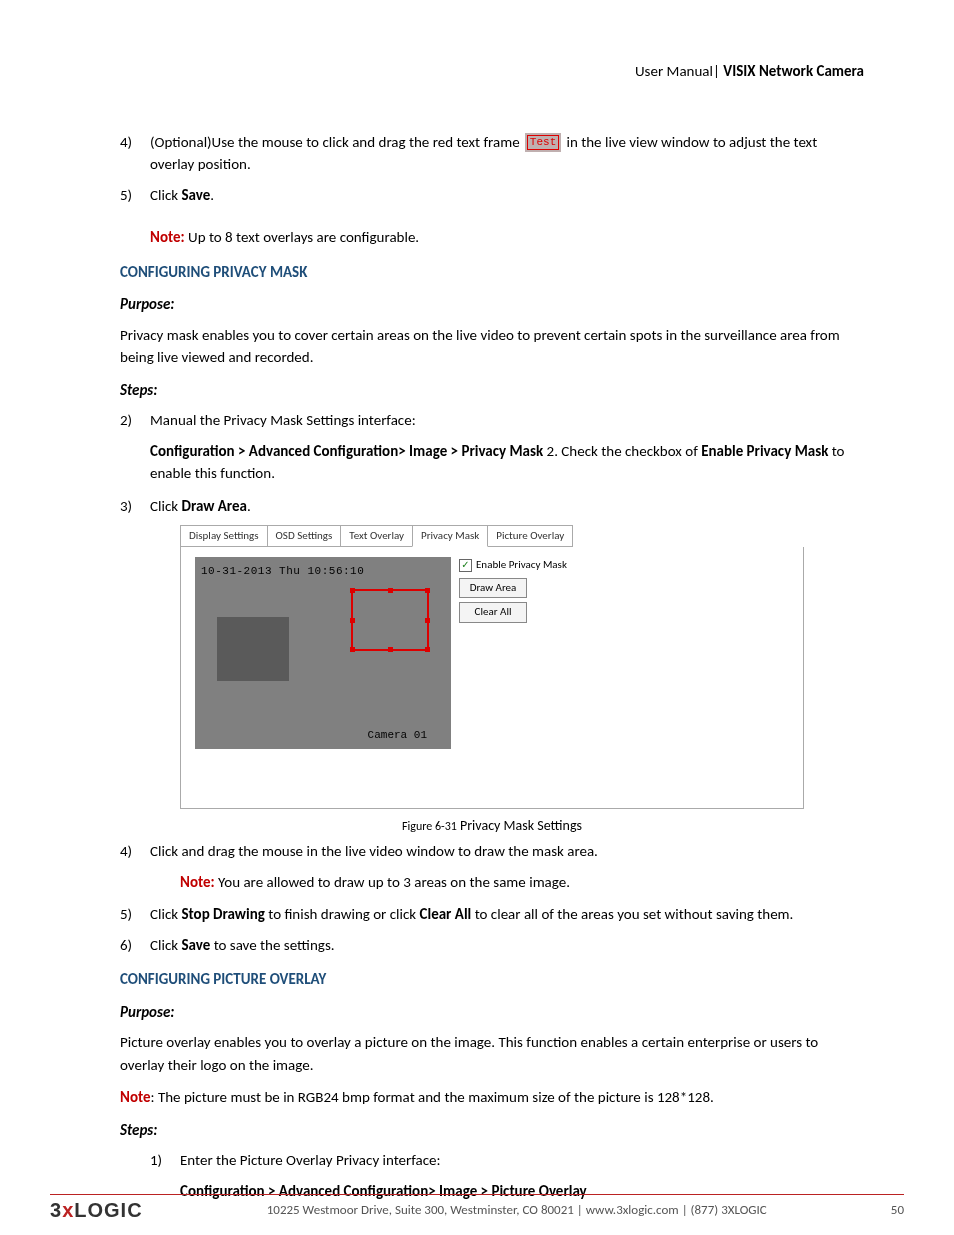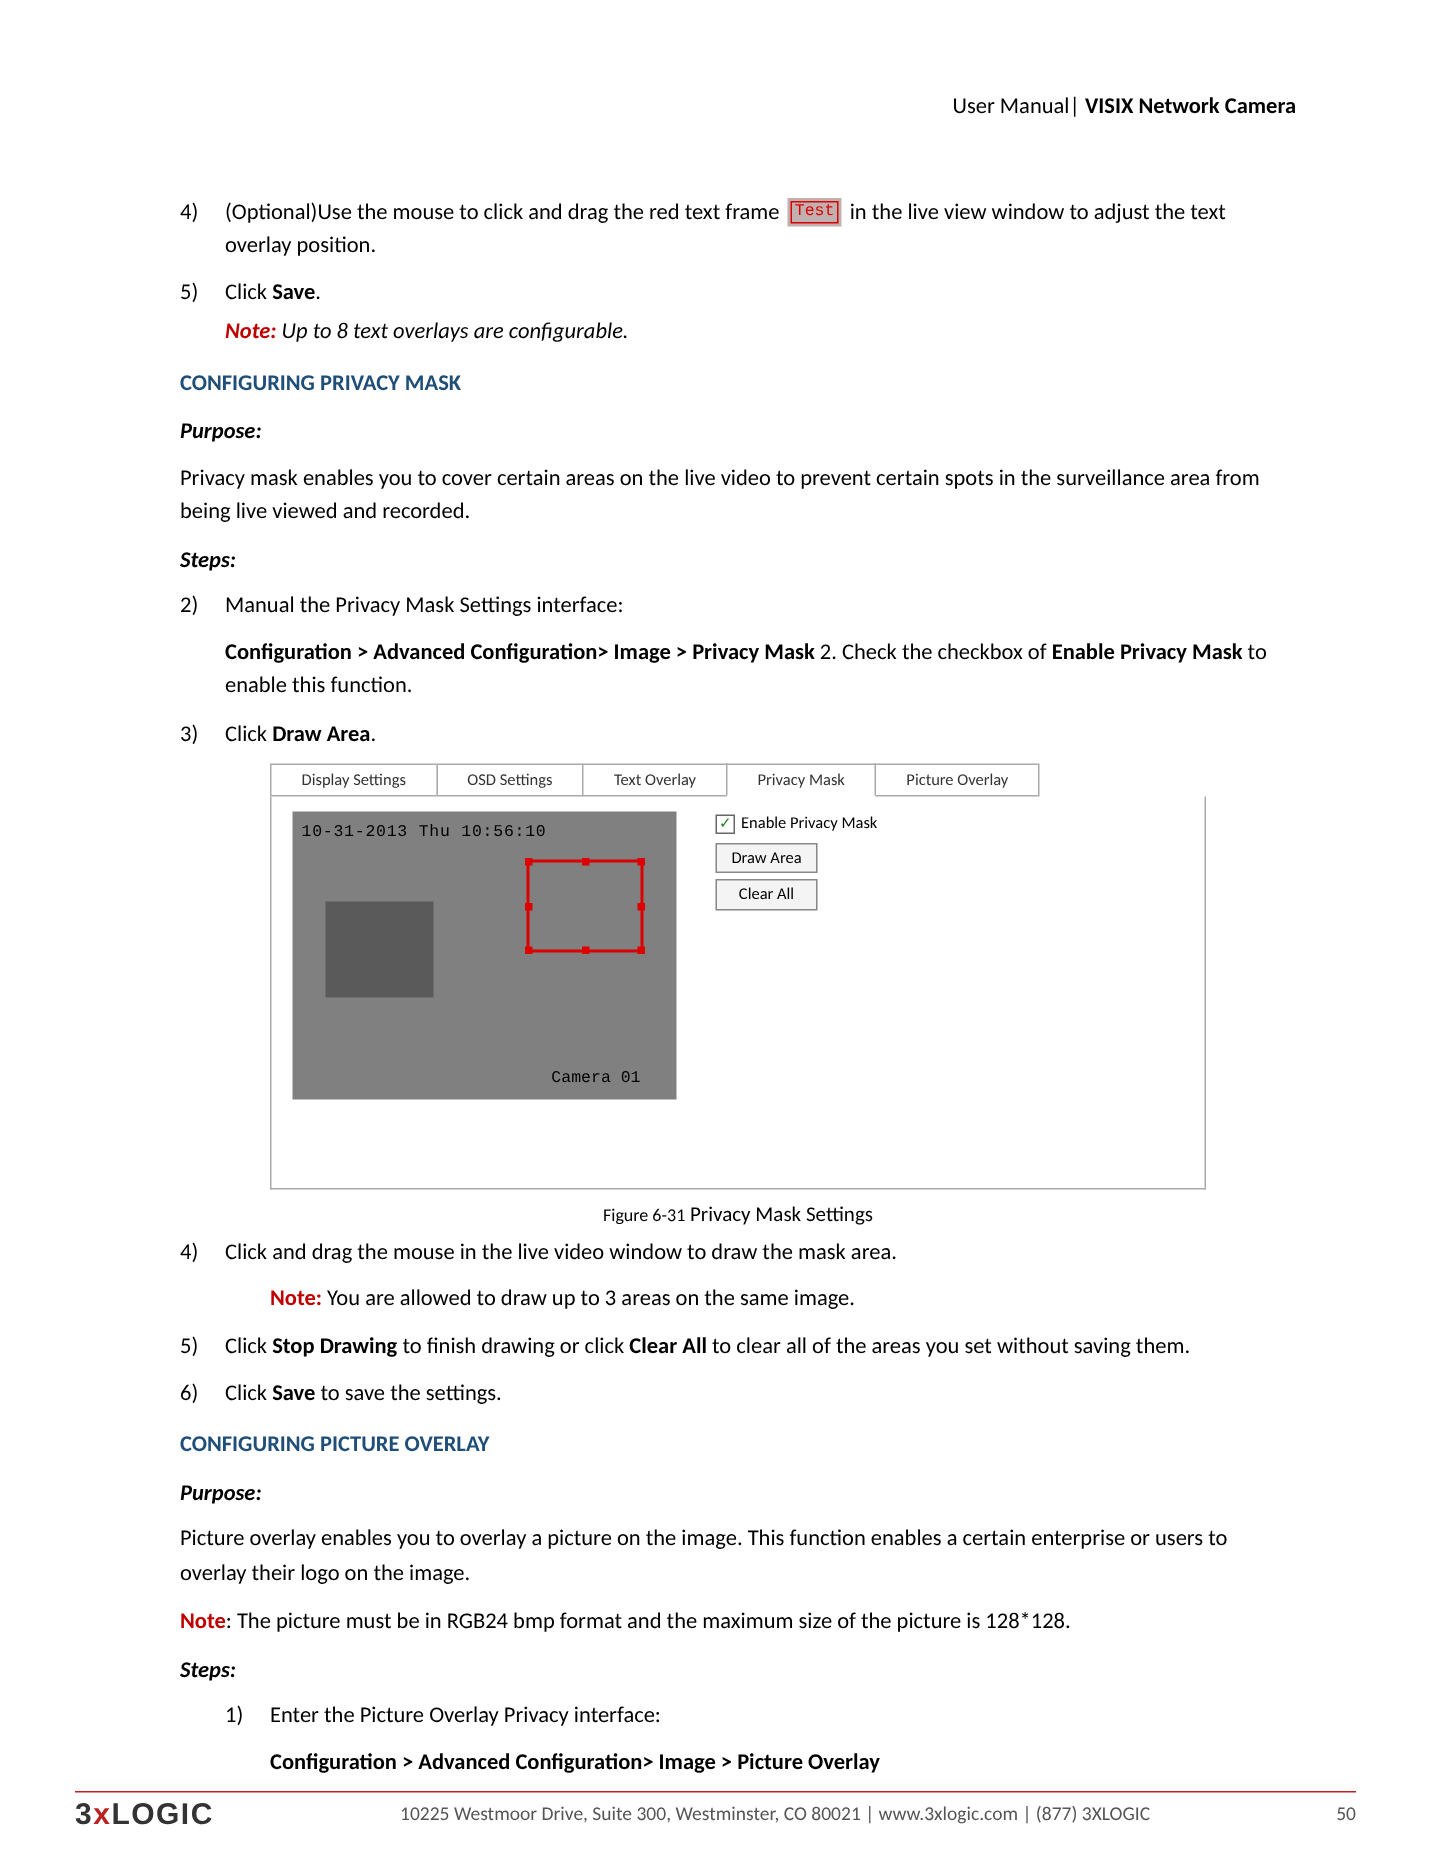--- a/index.html
+++ b/index.html
@@ -53,33 +53,33 @@
     margin: 6px auto 4px auto;
     width: 624px;
   }
   .tabstrip {
     display: flex;
     height: 22px;
     font-size: 11px;
   }
   .tab {
     border: 1px solid #aaa;
-    padding: 2px 20px;
+    padding: 2px 8px;
     background: #fff;
     color: #333;
     margin-right: -1px;
   }
   .tab.active { border-bottom: 1px solid #fff; position: relative; z-index: 2; }
   .figure-body {
     border: 1px solid #aaa;
     border-top: none;
     height: 262px;
     padding: 10px 12px 10px 14px;
     display: flex;
-    gap: 26px;
+    gap: 8px;
     background: #fff;
   }
   .live-view {
     width: 256px;
     height: 192px;
     background: #808080;
     position: relative;
     font-family: "Courier New", monospace;
     font-size: 11px;
     color: #000;
@@ -190,21 +190,21 @@
     <span>(Optional)Use the mouse to click and drag the red text frame </span>
     <span class="inline-test"><span class="tborder">Test</span></span>
     <span> in the live view window to adjust the text overlay position.</span>
   </div>
 </div>
 
 <div class="ol-item">
   <div class="ol-num">5)</div>
   <div class="ol-body">
     <span>Click </span><span class="bold">Save</span><span>.</span>
-    <div style="margin-top:4px;font-style:italic;">
+    <div style="margin-top:20px;">
       <span class="note-red">Note:</span><span> Up to 8 text overlays are configurable.</span>
     </div>
   </div>
 </div>
 
 <div class="section-heading">CONFIGURING PRIVACY MASK</div>
 <div class="purpose-steps">Purpose:</div>
 <div class="para">Privacy mask enables you to cover certain areas on the live video to prevent certain spots in the surveillance area from being live viewed and recorded.</div>
 <div class="purpose-steps">Steps:</div>
 

